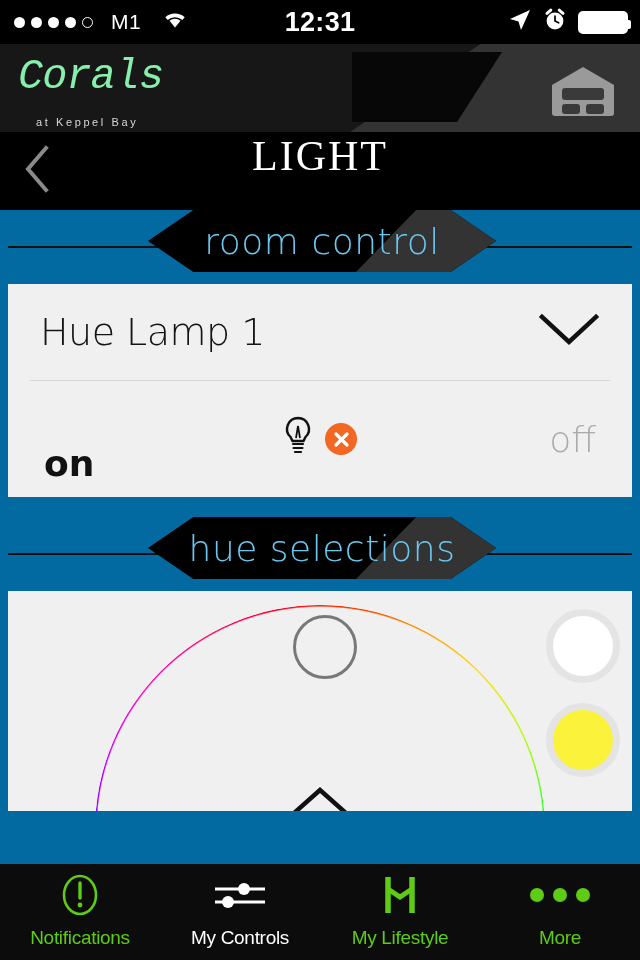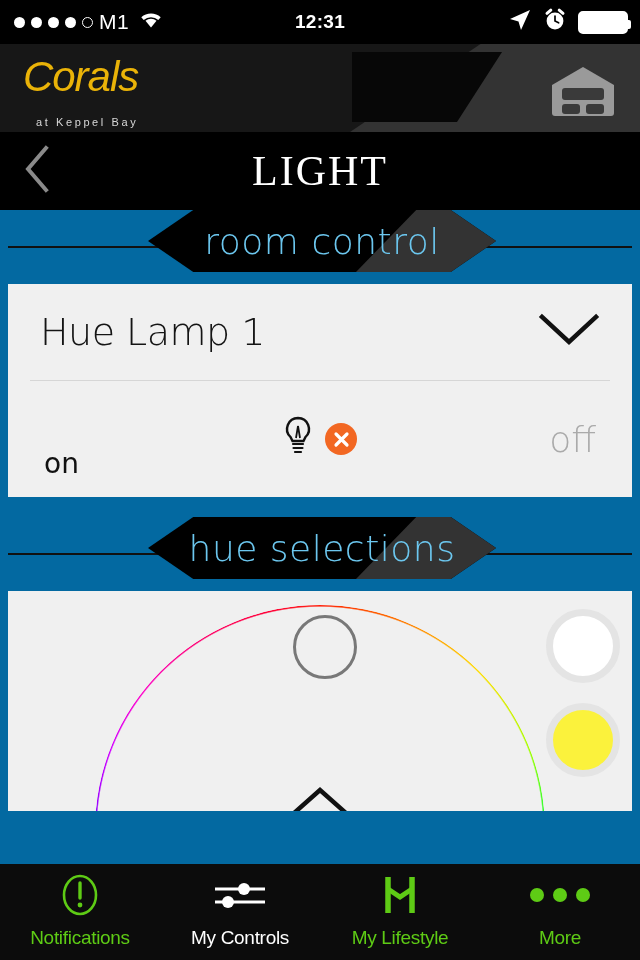--- a/index.html
+++ b/index.html
@@ -9,29 +9,29 @@
     font-family:"Liberation Sans", sans-serif;
     overflow:hidden;
   }
   .phone { position:relative; width:640px; height:960px; background:#ffffff; }
 
   
   .statusbar {
     position:absolute; top:0; left:0; width:640px; height:44px;
     background:#000; color:#fff; display:flex; align-items:center;
   }
-  .sb-left { display:flex; align-items:center; gap:6px; padding-left:14px;justify-content:center; }
+  .sb-left { display:flex; align-items:center; gap:18px; padding-left:14px;justify-content:center; }
   .dots { display:flex; align-items:center; gap:6px; }
   .dot { width:11px; height:11px; border-radius:50%; background:#fff; }
   .dot.hollow { background:transparent; border:1.6px solid #fff; }
   .carrier { font-size:21px; font-weight:400; letter-spacing:.5px; }
   .wifi { margin-left:3px; }
   .sb-center {
     position:absolute; left:0; right:0; text-align:center;
-    font-size:19px; font-weight:600; letter-spacing:.3px;
+    font-size:27px; font-weight:600; letter-spacing:.3px;
   }
   .sb-right {
     margin-left:auto; display:flex; align-items:center; gap:11px; padding-right:12px;
   }
   .battery {
     width:50px; height:23px; border:2px solid #fff; border-radius:5px;
     position:relative; background:#fff;
   }
   .battery::after {
     content:""; position:absolute; right:-5px; top:7px;
@@ -48,34 +48,34 @@
     background:#333333;
     clip-path:polygon(45% 0, 100% 0, 100% 100%, 0% 100%);
   }
   .diag-black {
     position:absolute; top:8px; left:352px; width:150px; height:70px;
     background:#070707;
     clip-path:polygon(0 0, 100% 0, 70% 100%, 0 100%);
   }
   .logo-wrap { position:absolute; left:18px; top:12px; }
   .logo-script {
-    font-family:Liberation Sans, sans-serif; font-style:italic;
-    font-size:42px; color:#eab308; line-height:1;
+    font-family:Liberation Mono, monospace; font-style:italic;
+    font-size:42px; color:#86efac; line-height:1;
     letter-spacing:-1px; font-weight:400;text-align:right;
   }
   .logo-sub {
     font-size:11px; color:#d8d8d8; letter-spacing:2.6px;
     margin-top:18px; margin-left:18px;
   }
   .home-btn { position:absolute; right:24px; top:22px; }
 
   
   .titlebar {
     position:absolute; top:132px; left:0; width:640px; height:78px;
-    background:#000; display:flex; align-items:center;
+    background:#000; display:flex; 
   }
   .back-btn {
     width:74px; height:78px; display:flex; align-items:center; justify-content:center;
   }
   .page-title {
     position:absolute; left:0; right:0; text-align:center;
     font-family:"Liberation Serif", serif;
     font-size:42px; color:#fff; letter-spacing:2px;
   }
 
@@ -115,21 +115,21 @@
   .lamp-name {
     font-size:38px; color:#141414; font-weight:300;
     font-family:"DejaVu Sans", sans-serif; letter-spacing:-.5px;
   }
   .chev-down { margin-left:auto; }
   .card-divider { height:1px; background:#d6d6d6; margin:0 22px; }
   .toggle-row {
     height:116px; display:flex; align-items:center; padding:0 36px; position:relative;
   }
   .state-on {
-    font-size:28px; color:#111; font-weight:400;
+    font-size:36px; color:#111; font-weight:700;
     font-family:"DejaVu Sans", sans-serif;
     margin-top:48px;
   }
   .state-off {
     font-size:36px; color:#aaaaaa; font-weight:300; margin-left:auto;
     font-family:"DejaVu Sans", sans-serif;
   }
   .toggle-icons {
     position:absolute; left:50%; transform:translateX(-50%);
     display:flex; align-items:center; gap:12px;

